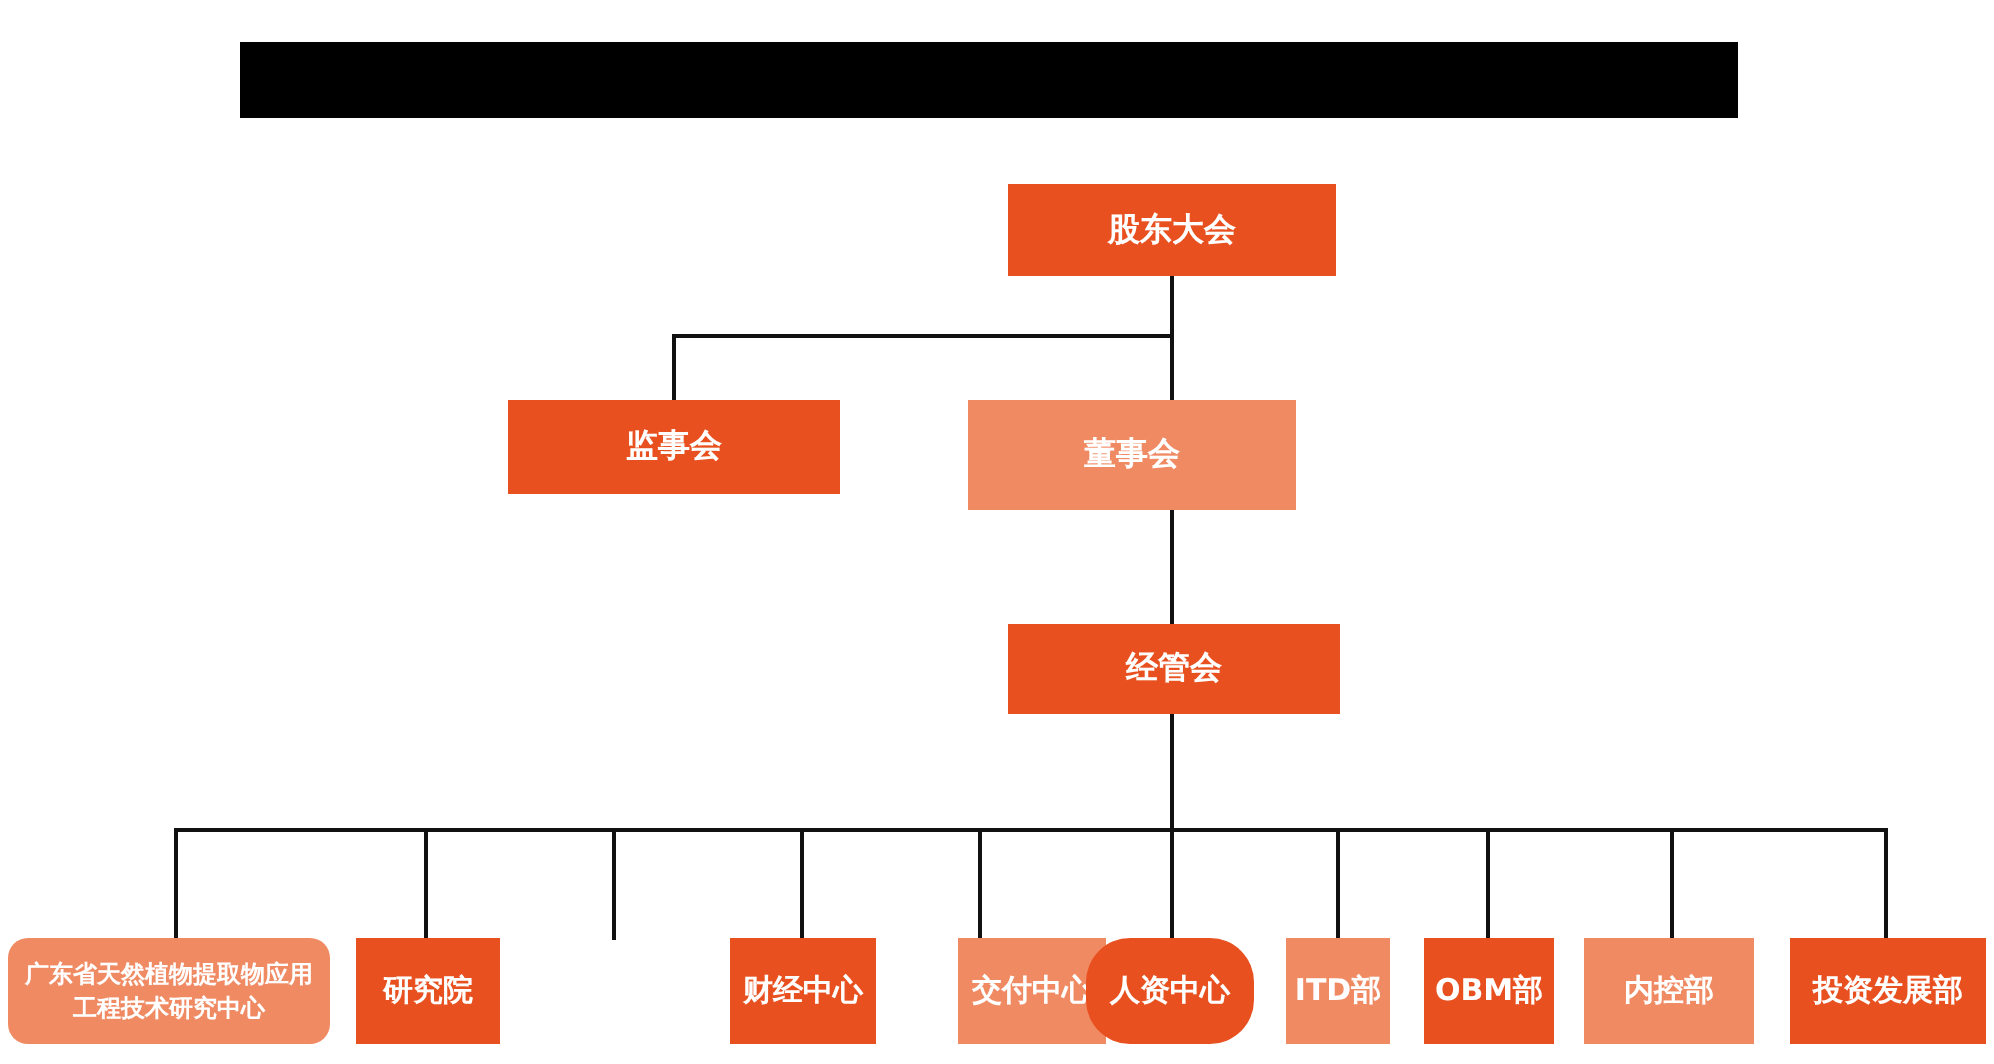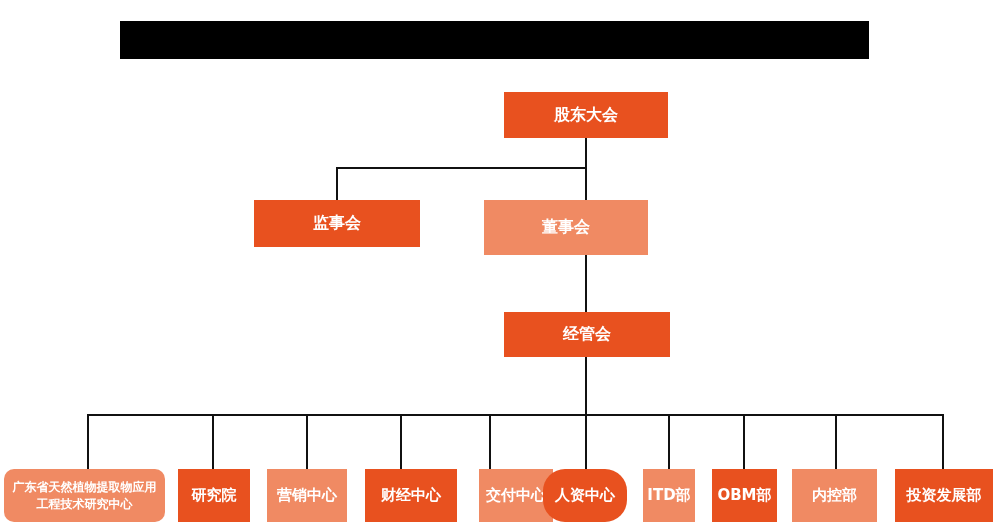--- a/index.html
+++ b/index.html
@@ -65,24 +65,21 @@
   <div class="node dark" style="left:504px;top:312px;width:166px;height:45px;">
     <span>经管会</span>
   </div>
 
   <div class="node light dept small" style="left:4px;width:161px;border-radius:10px;">
     <span>广东省天然植物提取物应用工程技术研究中心</span>
   </div>
   <div class="node dark dept" style="left:178px;width:72px;">
     <span>研究院</span>
   </div>
-  <div class="node light dept" style="left:267px;width:80px;">
-    <span>营销中心</span>
-  </div>
-  <div class="node dark dept" style="left:365px;width:92px;">
+  <div class="node dark dept" style="left:365px;width:73px;">
     <span>财经中心</span>
   </div>
   <div class="node light dept" style="left:479px;width:74px;">
     <span>交付中心</span>
   </div>
   <div class="node dark dept" style="left:543px;width:84px;border-radius:22px;">
     <span>人资中心</span>
   </div>
   <div class="node light dept" style="left:643px;width:52px;">
     <span>ITD部</span>

